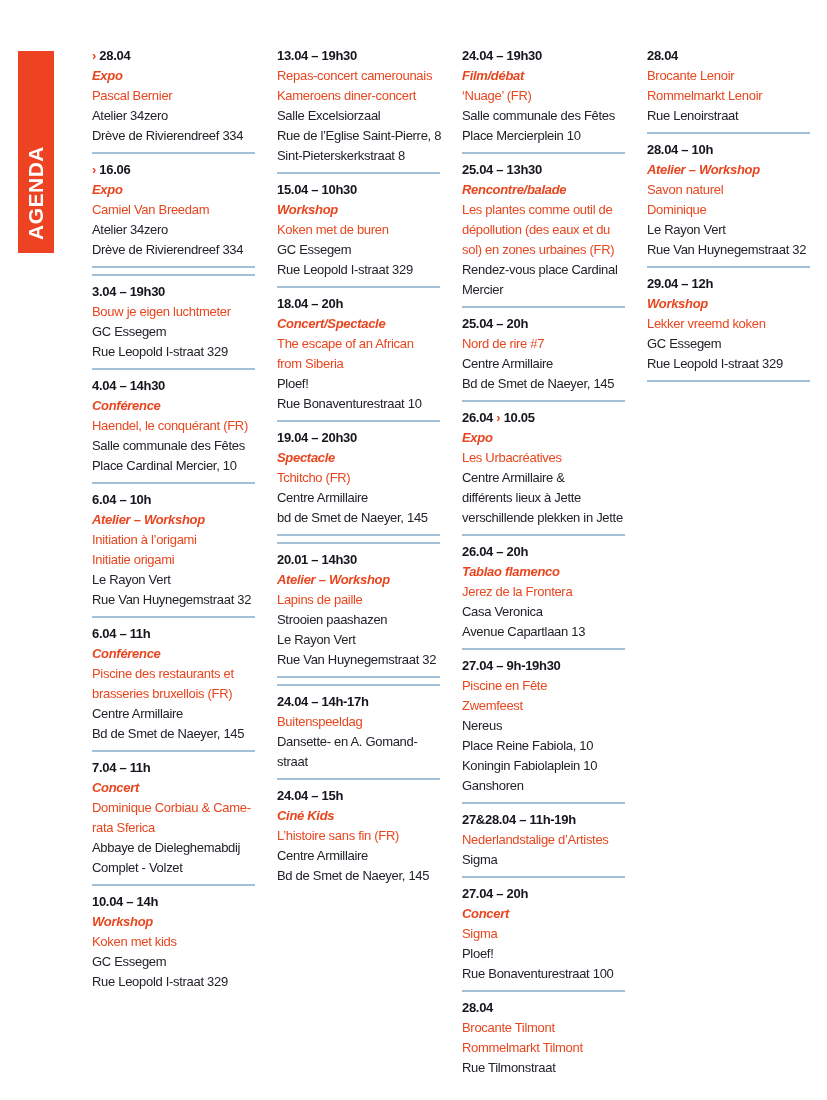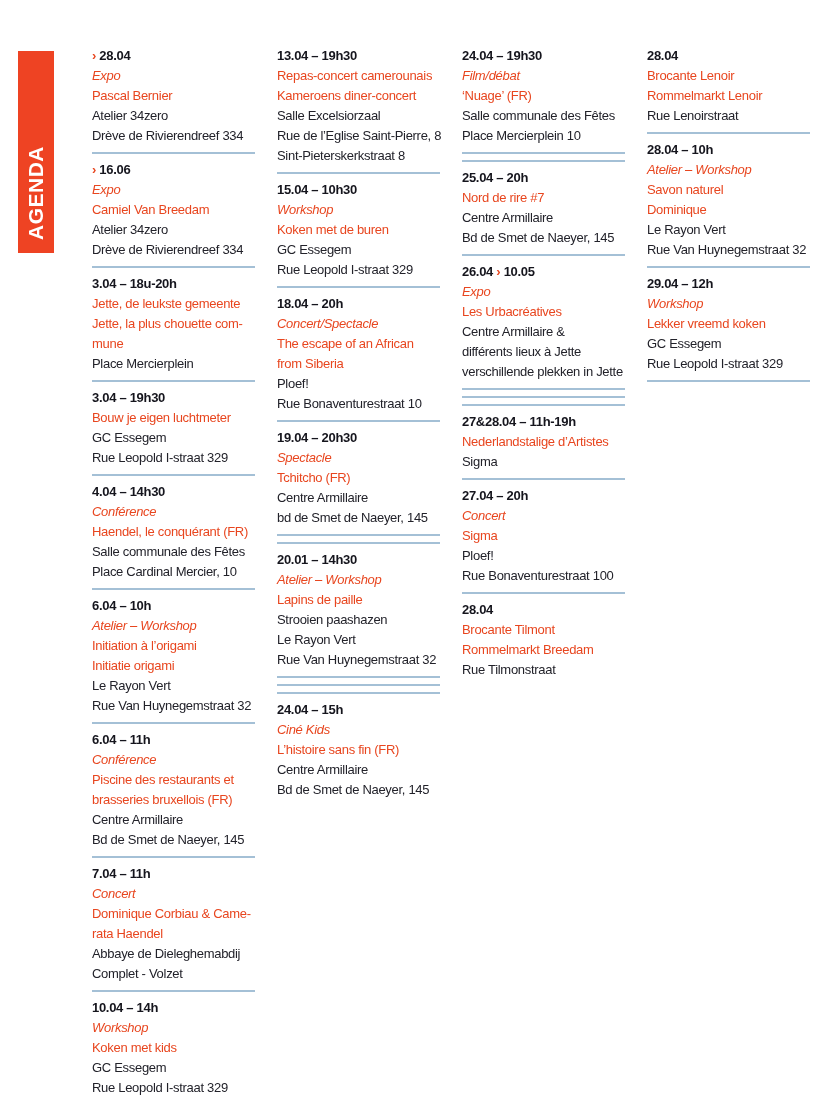--- a/index.html
+++ b/index.html
@@ -41,21 +41,21 @@
   .entry{display:block;}
   .line{
     display:block;
     font-size:13px;
     line-height:20px;
     letter-spacing:-0.3px;
     white-space:nowrap;
   }
   .date{font-weight:bold;color:var(--date);}
   .date .arrow{color:var(--accent);}
-  .category{font-weight:normal;font-style:italic;color:var(--accent);}
+  .category{font-weight:bold;font-style:italic;color:var(--accent);}
   .title{font-weight:normal;color:var(--accent);}
   .detail{color:var(--ink);}
   .divider{
     border:0;
     border-top:2px solid var(--divider);
     margin:6px 0;
     width:100%;
   }
 </style>
 </head>
@@ -76,27 +76,20 @@
       </div>
       <div class="divider"></div>
       <div class="entry">
         <span class="line date"><span class="arrow">›</span> 16.06</span>
         <span class="line category">Expo</span>
         <span class="line title">Camiel Van Breedam</span>
         <span class="line detail">Atelier 34zero</span>
         <span class="line detail">Drève de Rivierendreef 334</span>
       </div>
       <div class="divider"></div>
-      <div class="entry">
-        <span class="line date">3.04 – 18u-20h</span>
-        <span class="line title">Jette, de leukste gemeente</span>
-        <span class="line title">Jette, la plus chouette com-</span>
-        <span class="line title">mune</span>
-        <span class="line detail">Place Mercierplein</span>
-      </div>
       <div class="divider"></div>
       <div class="entry">
         <span class="line date">3.04 – 19h30</span>
         <span class="line title">Bouw je eigen luchtmeter</span>
         <span class="line detail">GC Essegem</span>
         <span class="line detail">Rue Leopold I-straat 329</span>
       </div>
       <div class="divider"></div>
       <div class="entry">
         <span class="line date">4.04 – 14h30</span>
@@ -121,21 +114,21 @@
         <span class="line title">Piscine des restaurants et</span>
         <span class="line title">brasseries bruxellois (FR)</span>
         <span class="line detail">Centre Armillaire</span>
         <span class="line detail">Bd de Smet de Naeyer, 145</span>
       </div>
       <div class="divider"></div>
       <div class="entry">
         <span class="line date">7.04 – 11h</span>
         <span class="line category">Concert</span>
         <span class="line title">Dominique Corbiau &amp; Came-</span>
-        <span class="line title">rata Haendel</span>
+        <span class="line title">rata Sferica</span>
         <span class="line detail">Abbaye de Dieleghemabdij</span>
         <span class="line detail">Complet - Volzet</span>
       </div>
       <div class="divider"></div>
       <div class="entry">
         <span class="line date">10.04 – 14h</span>
         <span class="line category">Workshop</span>
         <span class="line title">Koken met kids</span>
         <span class="line detail">GC Essegem</span>
         <span class="line detail">Rue Leopold I-straat 329</span>
@@ -180,75 +173,106 @@
       <div class="entry">
         <span class="line date">20.01 – 14h30</span>
         <span class="line category">Atelier – Workshop</span>
         <span class="line title">Lapins de paille</span>
         <span class="line detail">Strooien paashazen</span>
         <span class="line detail">Le Rayon Vert</span>
         <span class="line detail">Rue Van Huynegemstraat 32</span>
       </div>
       <div class="divider"></div>
       <div class="divider"></div>
+      <div class="entry">
+        <span class="line date">24.04 – 14h-17h</span>
+        <span class="line title">Buitenspeeldag</span>
+        <span class="line detail">Dansette-  en  A.  Gomand-</span>
+        <span class="line detail">straat</span>
+      </div>
       <div class="divider"></div>
       <div class="entry">
         <span class="line date">24.04 – 15h</span>
         <span class="line category">Ciné Kids</span>
         <span class="line title">L’histoire sans fin (FR)</span>
         <span class="line detail">Centre Armillaire</span>
         <span class="line detail">Bd de Smet de Naeyer, 145</span>
       </div>
     </div>
     <div class="col">
       <div class="entry">
         <span class="line date">24.04 – 19h30</span>
         <span class="line category">Film/débat</span>
         <span class="line title">‘Nuage’ (FR)</span>
         <span class="line detail">Salle communale des Fêtes</span>
         <span class="line detail">Place Mercierplein 10</span>
       </div>
       <div class="divider"></div>
+      <div class="entry">
+        <span class="line date">25.04 – 13h30</span>
+        <span class="line category">Rencontre/balade</span>
+        <span class="line title">Les plantes comme outil de</span>
+        <span class="line title">dépollution (des eaux et du</span>
+        <span class="line title">sol) en zones urbaines (FR)</span>
+        <span class="line detail">Rendez-vous place Cardinal</span>
+        <span class="line detail">Mercier</span>
+      </div>
       <div class="divider"></div>
       <div class="entry">
         <span class="line date">25.04 – 20h</span>
         <span class="line title">Nord de rire #7</span>
         <span class="line detail">Centre Armillaire</span>
         <span class="line detail">Bd de Smet de Naeyer, 145</span>
       </div>
       <div class="divider"></div>
       <div class="entry">
         <span class="line date">26.04 <span class="arrow">›</span> 10.05</span>
         <span class="line category">Expo</span>
         <span class="line title">Les Urbacréatives</span>
         <span class="line detail">Centre Armillaire &amp;</span>
         <span class="line detail">différents lieux à Jette</span>
         <span class="line detail">verschillende plekken in Jette</span>
       </div>
       <div class="divider"></div>
-      <div class="divider"></div>
+      <div class="entry">
+        <span class="line date">26.04 – 20h</span>
+        <span class="line category">Tablao flamenco</span>
+        <span class="line title">Jerez de la Frontera</span>
+        <span class="line detail">Casa Veronica</span>
+        <span class="line detail">Avenue Capartlaan 13</span>
+      </div>
+      <div class="divider"></div>
+      <div class="entry">
+        <span class="line date">27.04 – 9h-19h30</span>
+        <span class="line title">Piscine en Fête</span>
+        <span class="line title">Zwemfeest</span>
+        <span class="line detail">Nereus</span>
+        <span class="line detail">Place Reine Fabiola, 10</span>
+        <span class="line detail">Koningin Fabiolaplein 10</span>
+        <span class="line detail">Ganshoren</span>
+      </div>
       <div class="divider"></div>
       <div class="entry">
         <span class="line date">27&amp;28.04 – 11h-19h</span>
         <span class="line title">Nederlandstalige d’Artistes</span>
         <span class="line detail">Sigma</span>
       </div>
       <div class="divider"></div>
       <div class="entry">
         <span class="line date">27.04 – 20h</span>
         <span class="line category">Concert</span>
         <span class="line title">Sigma</span>
         <span class="line detail">Ploef!</span>
         <span class="line detail">Rue Bonaventurestraat 100</span>
       </div>
       <div class="divider"></div>
       <div class="entry">
         <span class="line date">28.04</span>
         <span class="line title">Brocante Tilmont</span>
-        <span class="line title">Rommelmarkt Breedam</span>
+        <span class="line title">Rommelmarkt Tilmont</span>
         <span class="line detail">Rue Tilmonstraat</span>
       </div>
     </div>
     <div class="col">
       <div class="entry">
         <span class="line date">28.04</span>
         <span class="line title">Brocante Lenoir</span>
         <span class="line title">Rommelmarkt Lenoir</span>
         <span class="line detail">Rue Lenoirstraat</span>
       </div>

